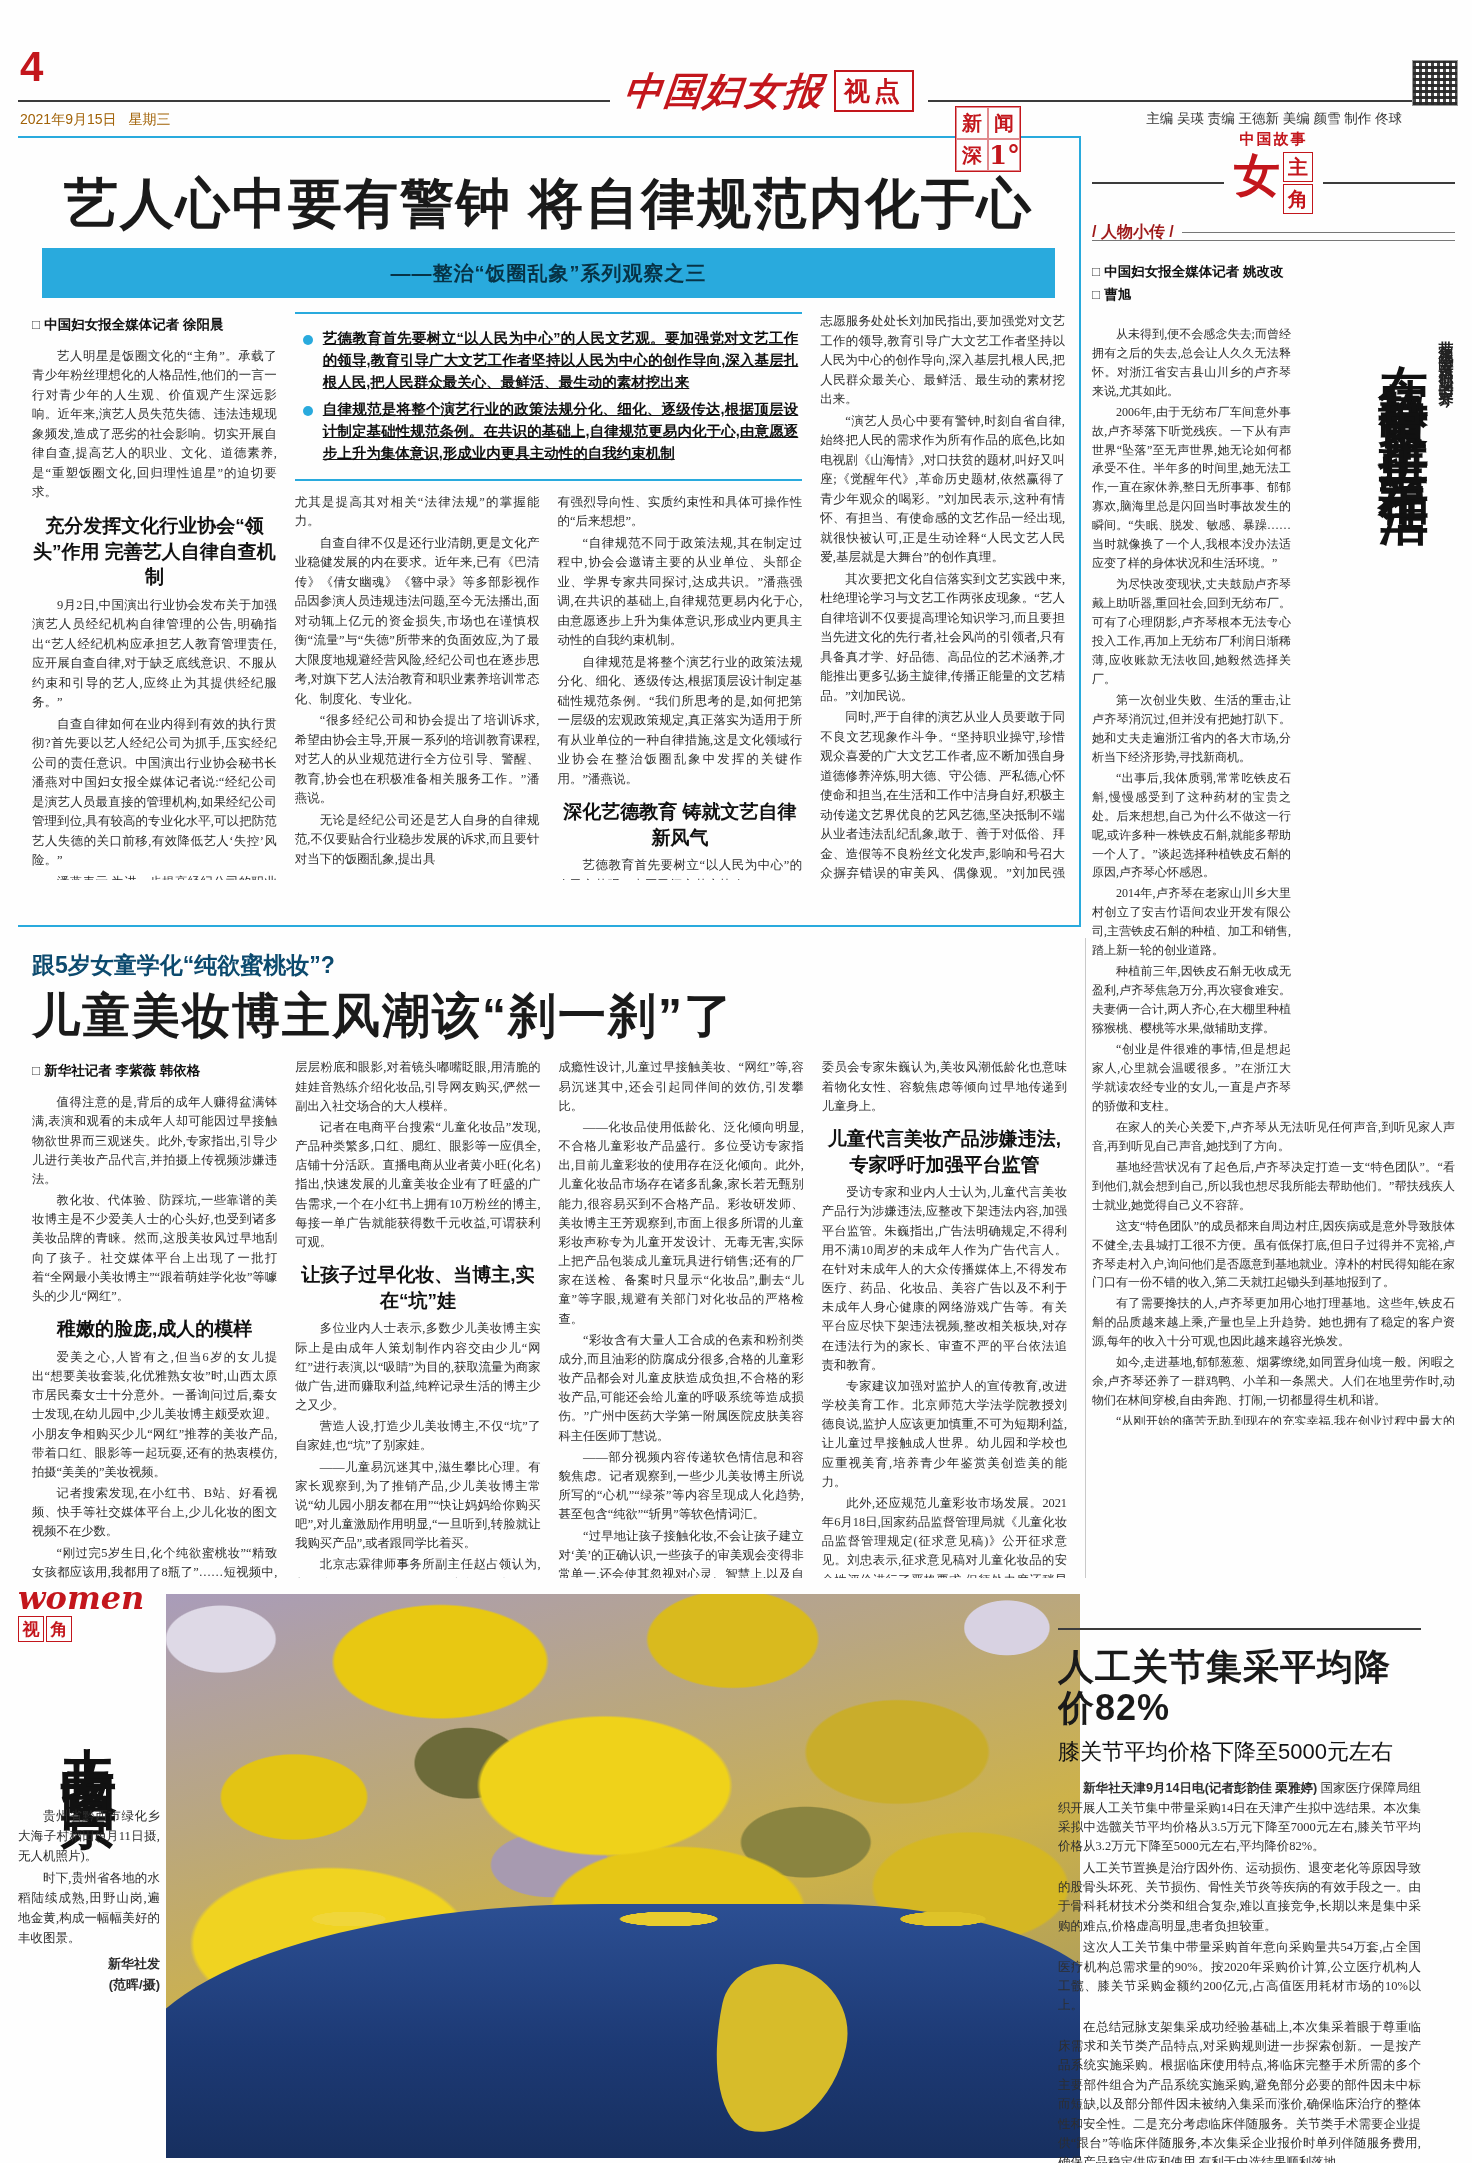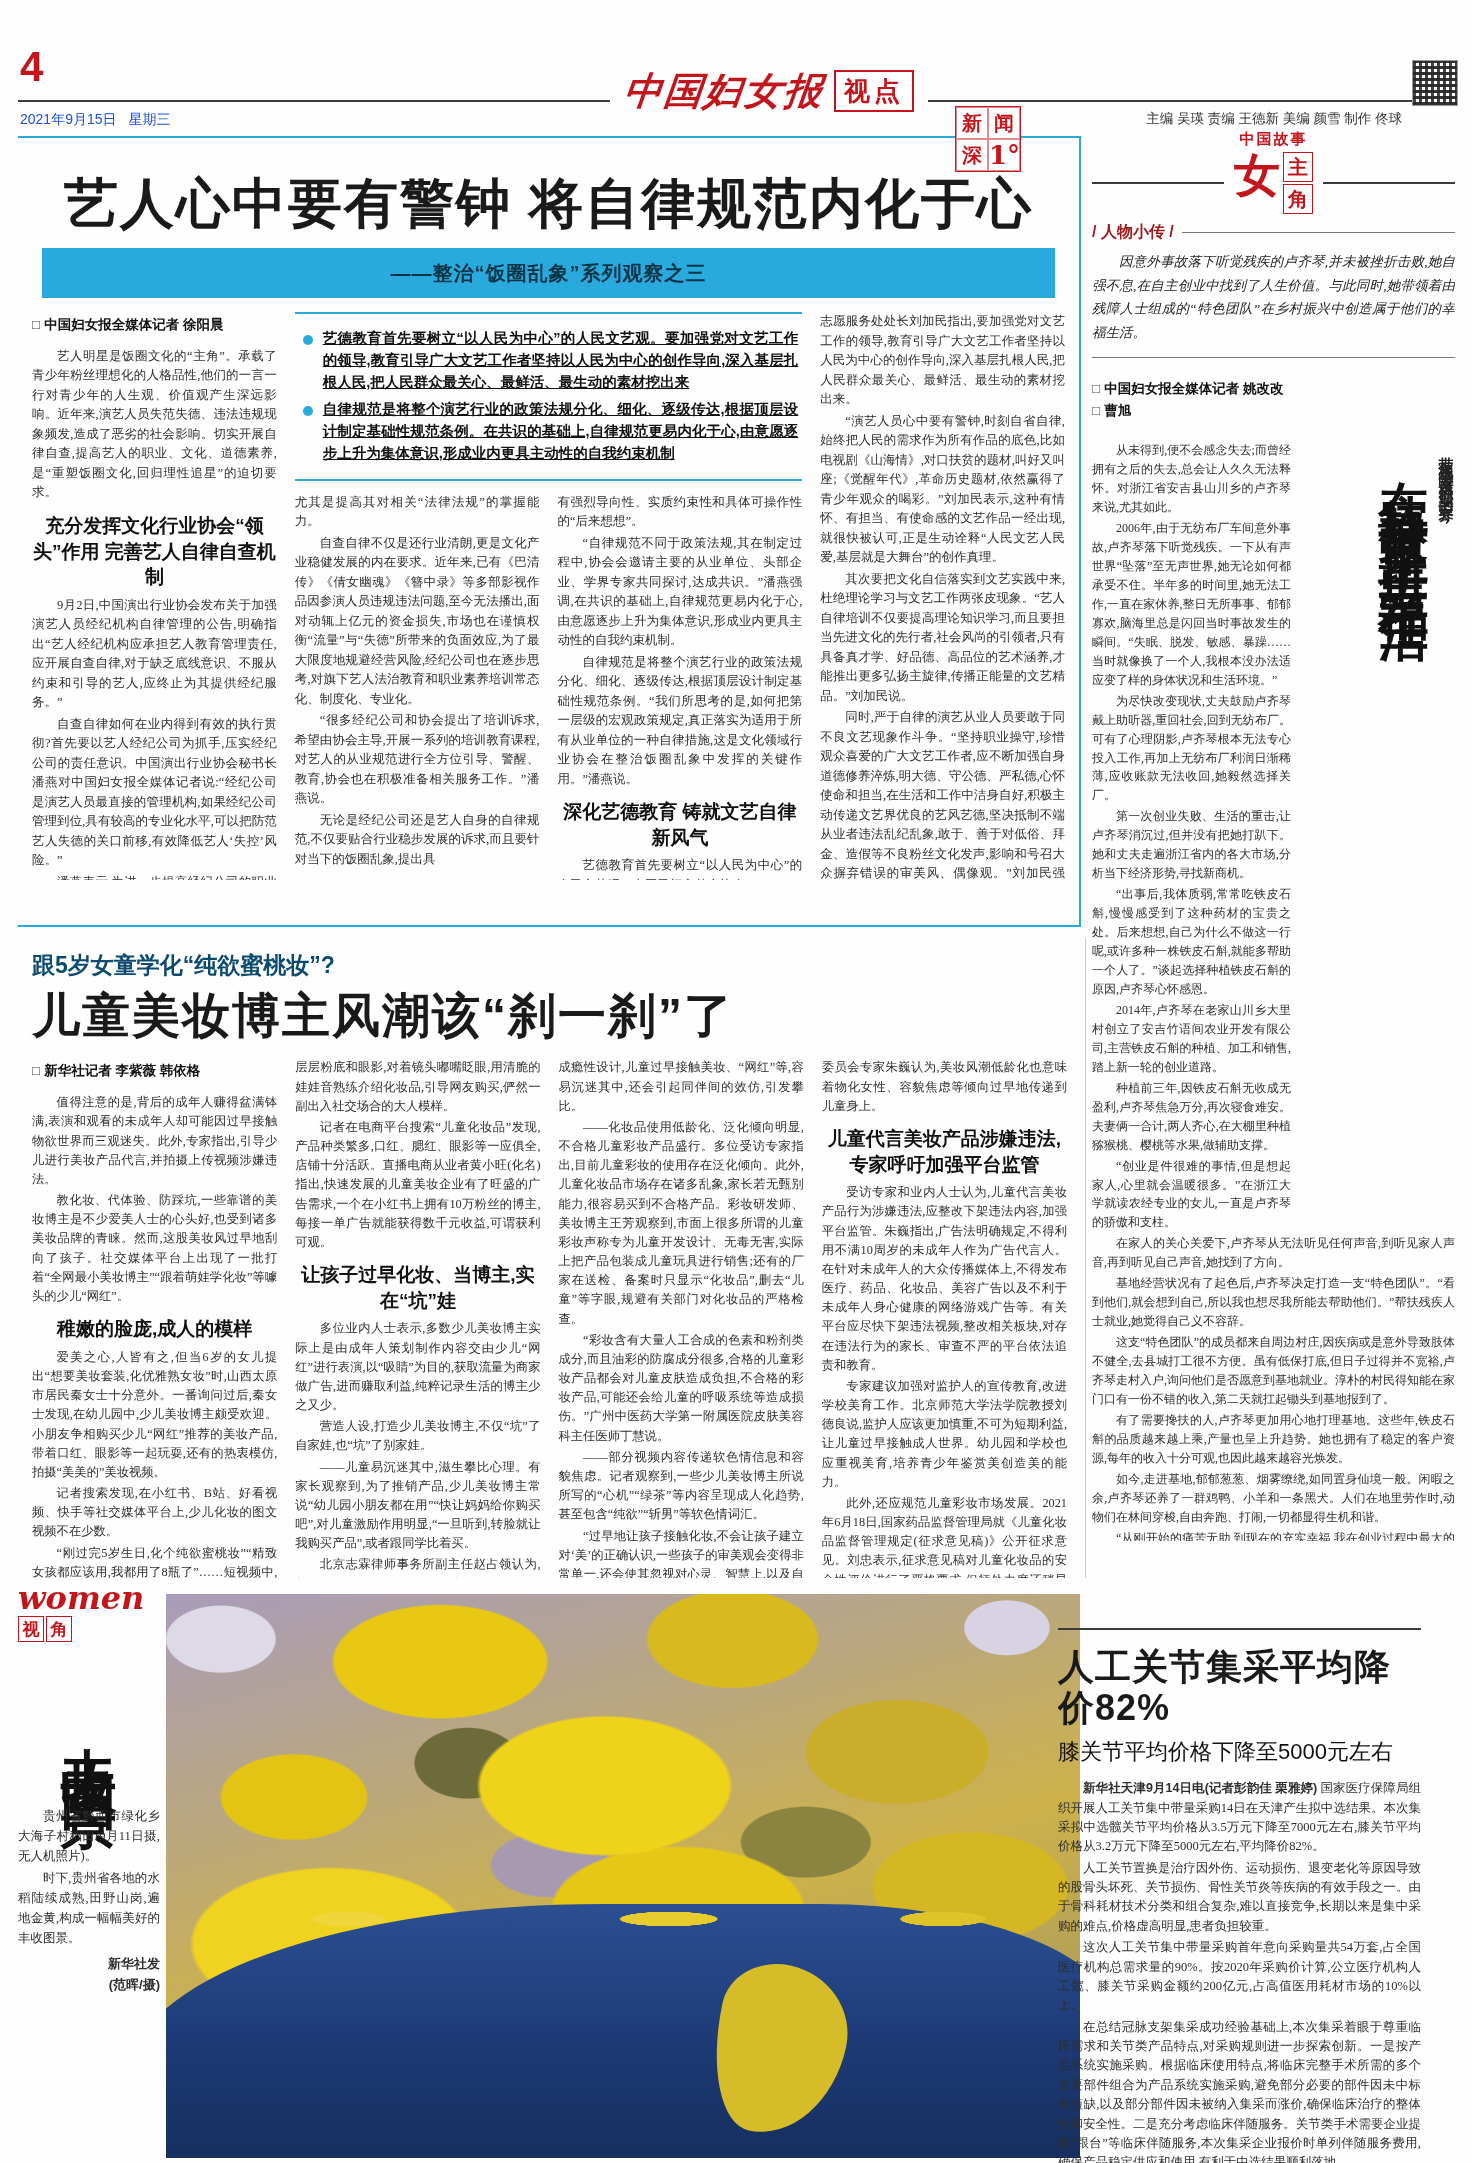--- a/index.html
+++ b/index.html
@@ -14,21 +14,21 @@
     position:relative;width:1472px;height:2163px;background:#fefefe;
     margin:0 auto;overflow:hidden;
     font-family:"Liberation Serif","DejaVu Serif",serif;color:var(--body);
   }
   
   .page-num{position:absolute;left:20px;top:46px;font:900 42px/1 "Liberation Sans",sans-serif;color:var(--red);}
   .head-rule{position:absolute;left:18px;right:60px;top:100px;border-top:2.5px solid #3c3c3c;}
   .masthead{position:absolute;left:610px;top:70px;background:#fefefe;padding:0 14px;display:flex;align-items:center;gap:10px;}
   .masthead .logo{font:700 38px/1 "DejaVu Serif",serif;font-style:italic;color:var(--red);transform:skewX(-6deg);letter-spacing:2px;}
   .masthead .sect{border:2px solid var(--red);color:var(--red);font:900 26px/1 "Liberation Sans",sans-serif;padding:6px 8px;letter-spacing:4px;}
-  .head-date{position:absolute;left:20px;top:110px;font:14px/1.3 "Liberation Sans",sans-serif;color:#1d4ed8;}
+  .head-date{position:absolute;left:20px;top:110px;font:14px/1.3 "Liberation Sans",sans-serif;color:#a16207;}
   .head-editors{position:absolute;right:70px;top:110px;font:13.5px/1.3 "Liberation Sans",sans-serif;color:#333;}
   .qr{position:absolute;right:14px;top:60px;width:46px;height:46px;border:1px solid #999;
       background:
         repeating-linear-gradient(0deg,rgba(40,40,40,.95) 0 3px,transparent 3px 6px),
         repeating-linear-gradient(90deg,#444 0 3px,#fff 3px 6px);}
   
   .main-box{position:absolute;left:18px;top:136px;width:1063px;height:791px;
     border-top:2px solid var(--cyan);border-right:2px solid var(--cyan);border-bottom:2px solid var(--cyan);
     padding:26px 14px 10px;}
   .depth-badge{position:absolute;top:-32px;right:58px;background:#fefefe;border:1px solid var(--red);
@@ -208,21 +208,20 @@
           <span>主</span>
           <span>角</span>
         </span>
       </div>
       <div class="line"></div>
     </div>
     <div class="profile-head">
       <span class="profile-label">/ 人物小传 /</span>
       <div class="line"></div>
     </div>
-    <p class="profile-text">因意外事故落下听觉残疾的卢齐琴,并未被挫折击败,她自强不息,在自主创业中找到了人生价值。与此同时,她带领着由残障人士组成的“特色团队”在乡村振兴中创造属于他们的幸福生活。</p>
     <div class="profile-hr"></div>
     <div class="story-bylines">
       <p class="byline" style="margin-bottom:2px;"><span class="sq">□</span><span>中国妇女报全媒体记者 姚改改</span></p>
       <p class="byline"><span class="sq">□</span><span>曹旭</span></p>
     </div>
     <div class="story-body">
       <div class="v-wrap">
         <div class="v-head">在寂静世界里拼出幸福生活</div>
         <div class="v-kicker">带领残障乡亲自强创业的卢齐琴:</div>
       </div>

